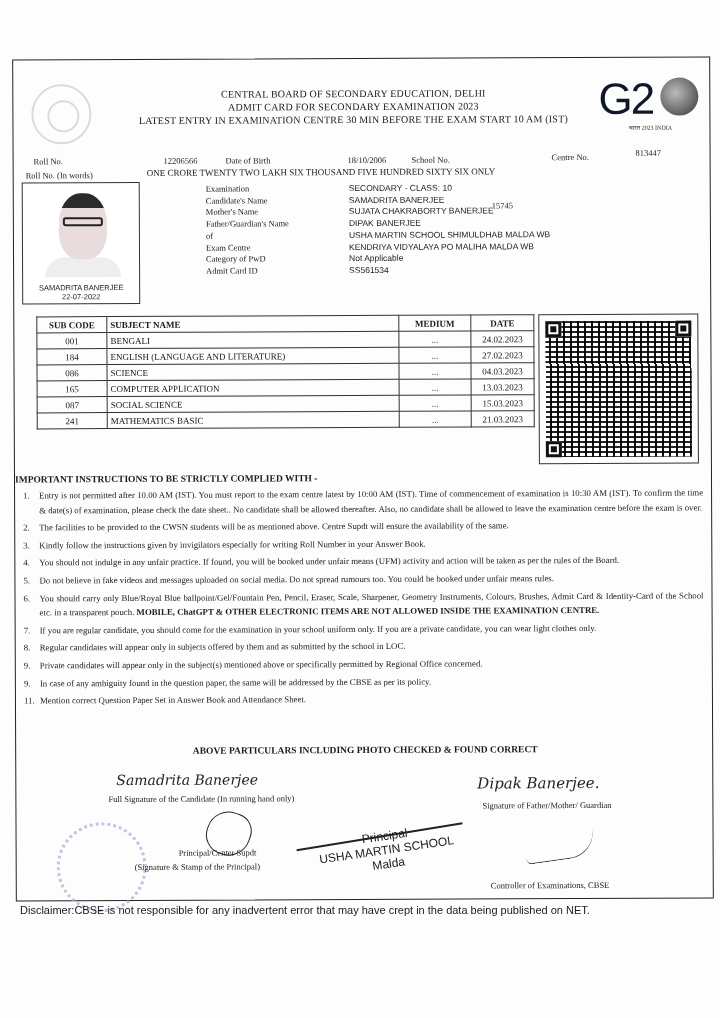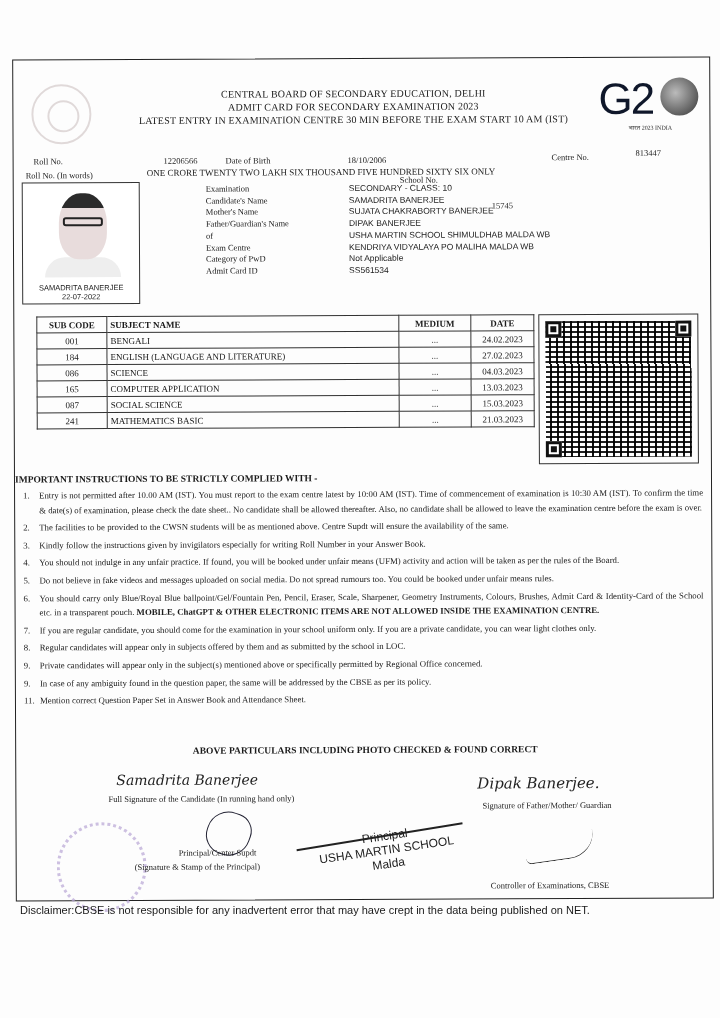--- a/index.html
+++ b/index.html
@@ -67,21 +67,21 @@
   <div class="abs g20">
     <span class="g20-text">G2</span>
     <span class="g20-globe"></span>
     <div class="g20-sub">भारत 2023 INDIA</div>
   </div>
 
   <div class="abs lbl" style="left:20px;top:96px;">Roll No.</div>
   <div class="abs row-meta" style="left:150px;top:96px;">12206566</div>
   <div class="abs lbl" style="left:212px;top:96px;">Date of Birth</div>
   <div class="abs row-meta" style="left:318px;top:96px;margin-left:16px;">18/10/2006</div>
-  <div class="abs lbl" style="left:386px;top:96px;margin-top:20px;">School No.</div>
+  <div class="abs lbl" style="left:398px;top:96px;">School No.</div>
   <div class="abs row-meta" style="left:478px;top:94px;margin-top:48px;">15745</div>
   <div class="abs lbl" style="left:538px;top:94px;">Centre No.</div>
   <div class="abs row-meta" style="left:622px;top:90px;">813447</div>
   <div class="abs lbl" style="left:12px;top:110px;">Roll No. (In words)</div>
   <div class="abs" style="left:133px;top:108px;font-size:9px;">ONE CRORE TWENTY TWO LAKH SIX THOUSAND FIVE HUNDRED SIXTY SIX ONLY</div>
 
   <div class="abs photo">
     <div class="body-shape"></div>
     <div class="face"></div>
     <div class="glasses"></div>

